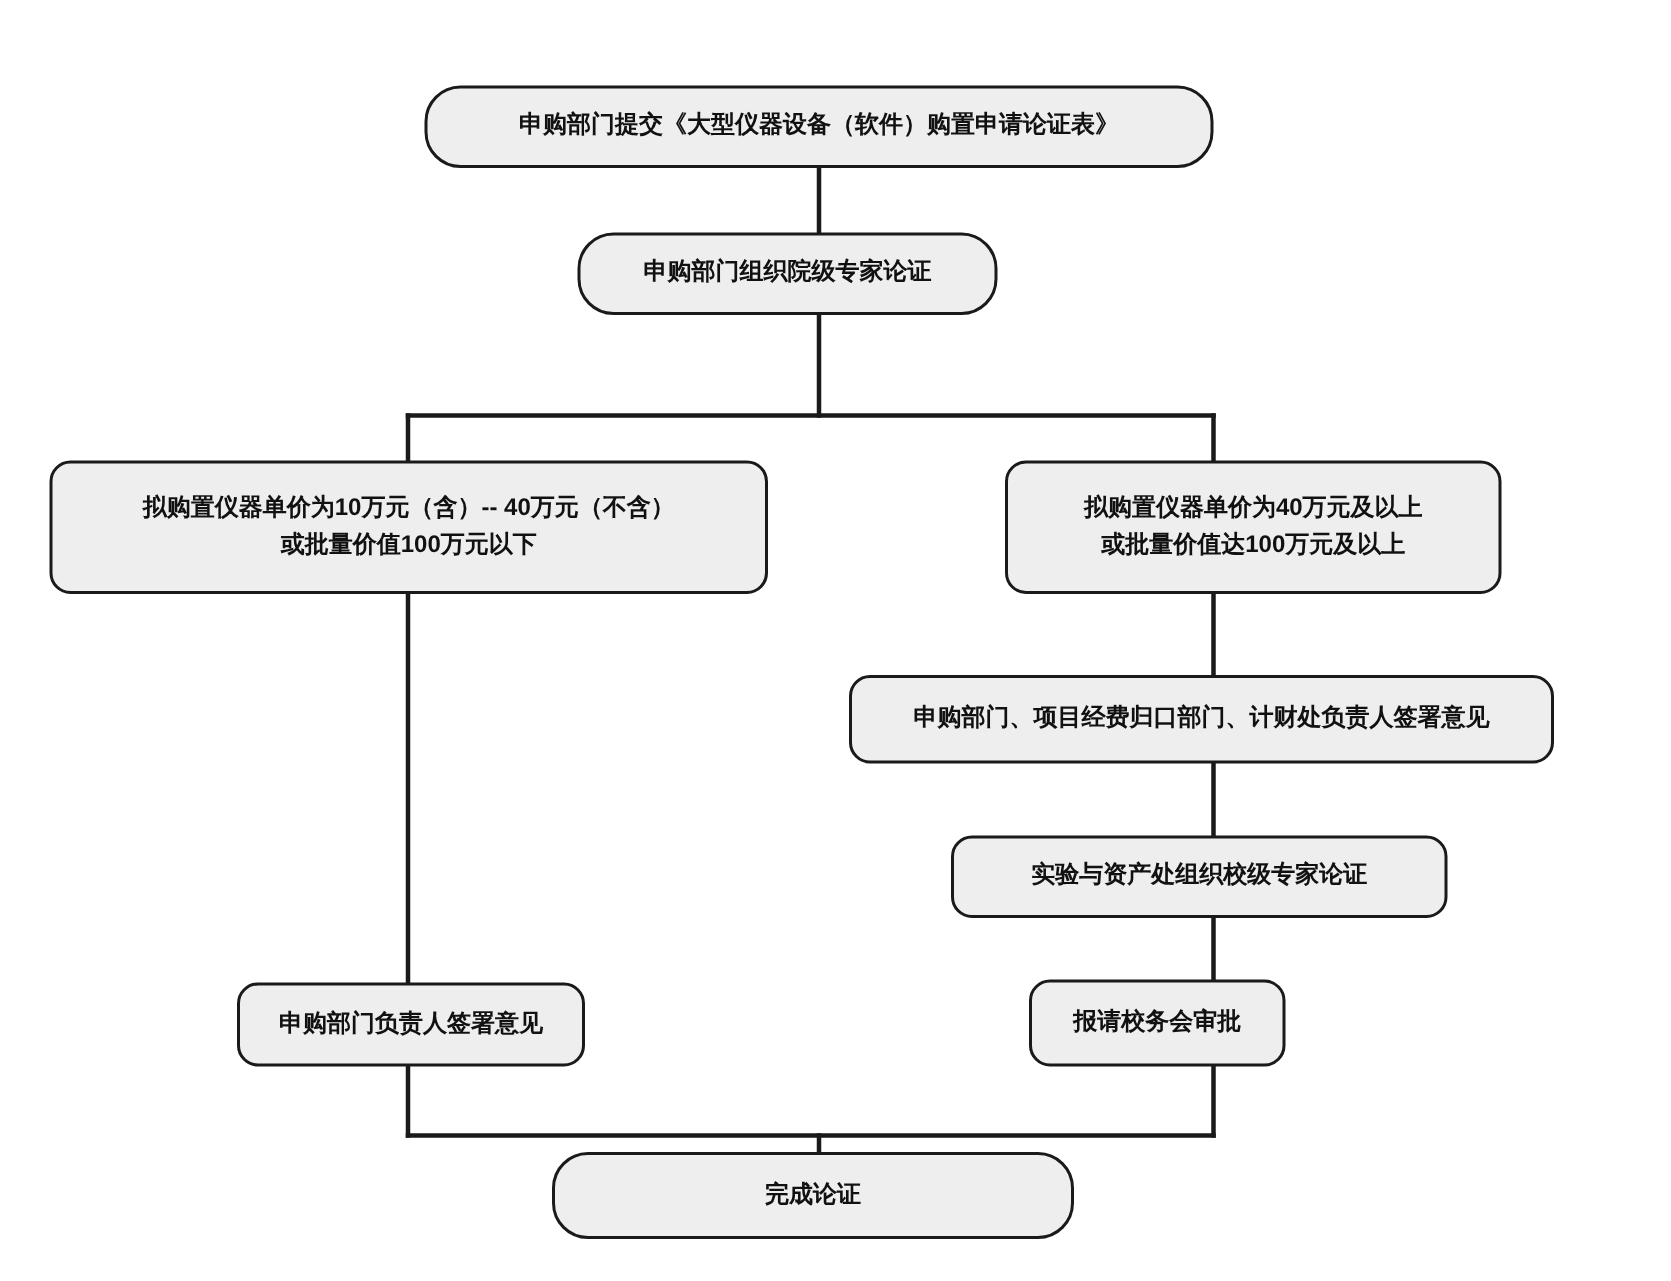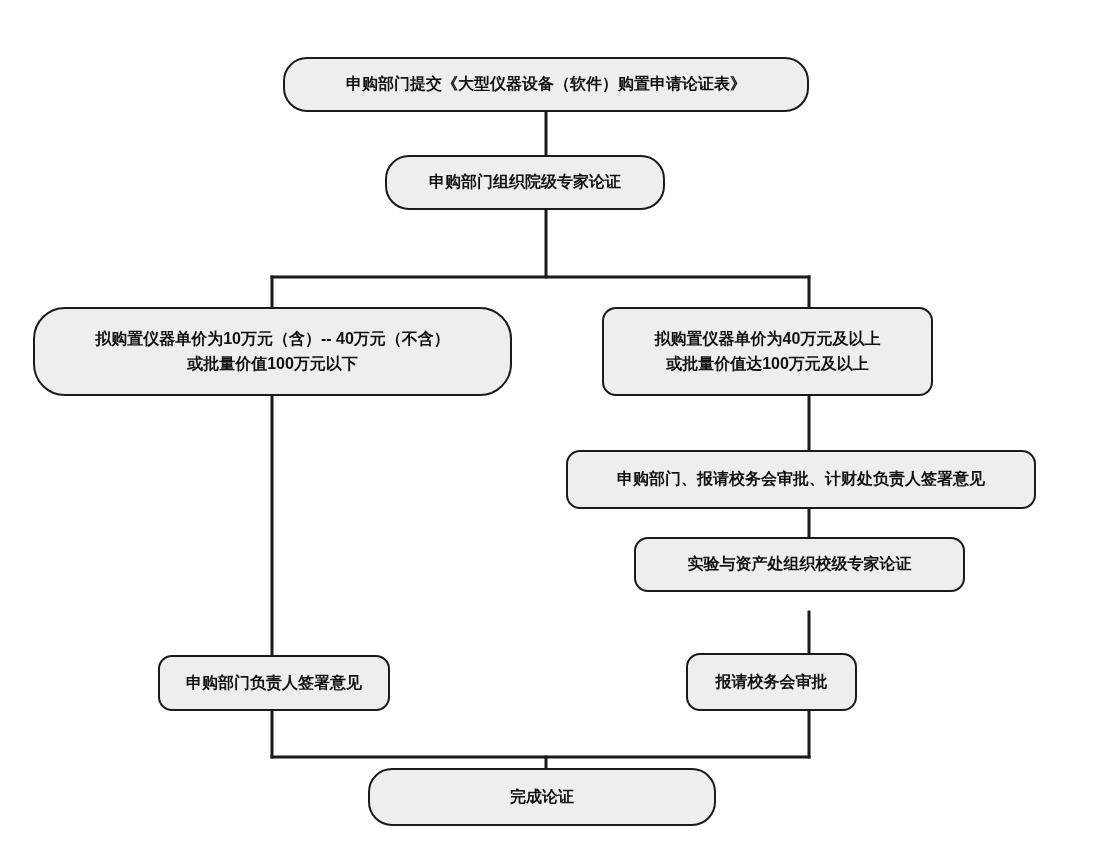--- a/index.html
+++ b/index.html
@@ -84,35 +84,35 @@
   </svg>
 
   <div class="node round" style="left:283px; top:57px; width:526px; height:55px;">
     <span class="txt">申购部门提交《大型仪器设备（软件）购置申请论证表》</span>
   </div>
 
   <div class="node round" style="left:385px; top:155px; width:280px; height:55px;">
     <span class="txt">申购部门组织院级专家论证</span>
   </div>
 
-  <div class="node" style="left:33px; top:307px; width:479px; height:89px;border-radius:32px;">
+  <div class="node" style="left:33px; top:307px; width:479px; height:89px;">
     <span class="txt">拟购置仪器单价为10万元（含）-- 40万元（不含）
 或批量价值100万元以下</span>
   </div>
 
-  <div class="node" style="left:602px; top:307px; width:331px; height:89px;">
+  <div class="node" style="left:670px; top:307px; width:331px; height:89px;">
     <span class="txt">拟购置仪器单价为40万元及以上
 或批量价值达100万元及以上</span>
   </div>
 
   <div class="node" style="left:566px; top:450px; width:470px; height:59px;">
-    <span class="txt">申购部门、报请校务会审批、计财处负责人签署意见</span>
+    <span class="txt">申购部门、项目经费归口部门、计财处负责人签署意见</span>
   </div>
 
-  <div class="node" style="left:634px; top:537px; width:331px; height:55px;font-family:Liberation Serif, serif;">
+  <div class="node" style="left:634px; top:557px; width:331px; height:55px;font-family:Liberation Serif, serif;">
     <span class="txt">实验与资产处组织校级专家论证</span>
   </div>
 
   <div class="node" style="left:686px; top:653px; width:171px; height:58px;">
     <span class="txt">报请校务会审批</span>
   </div>
 
   <div class="node round" style="left:368px; top:768px; width:348px; height:58px;">
     <span class="txt">完成论证</span>
   </div>

